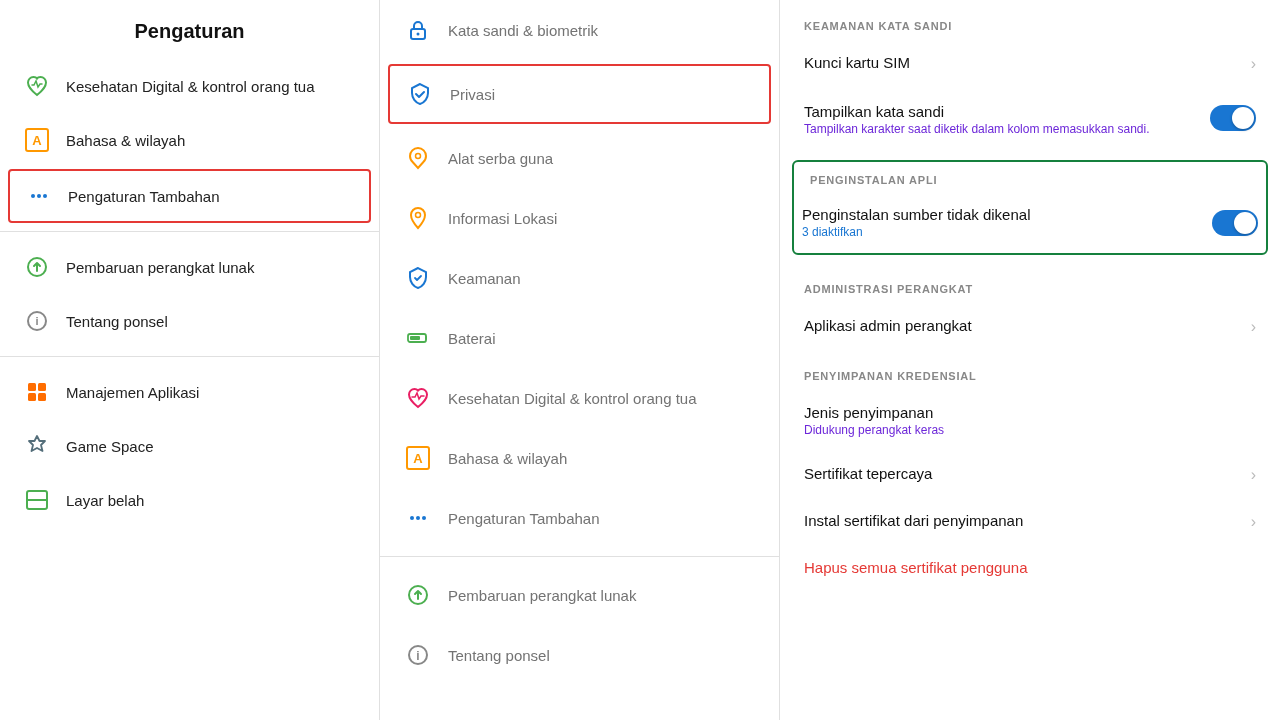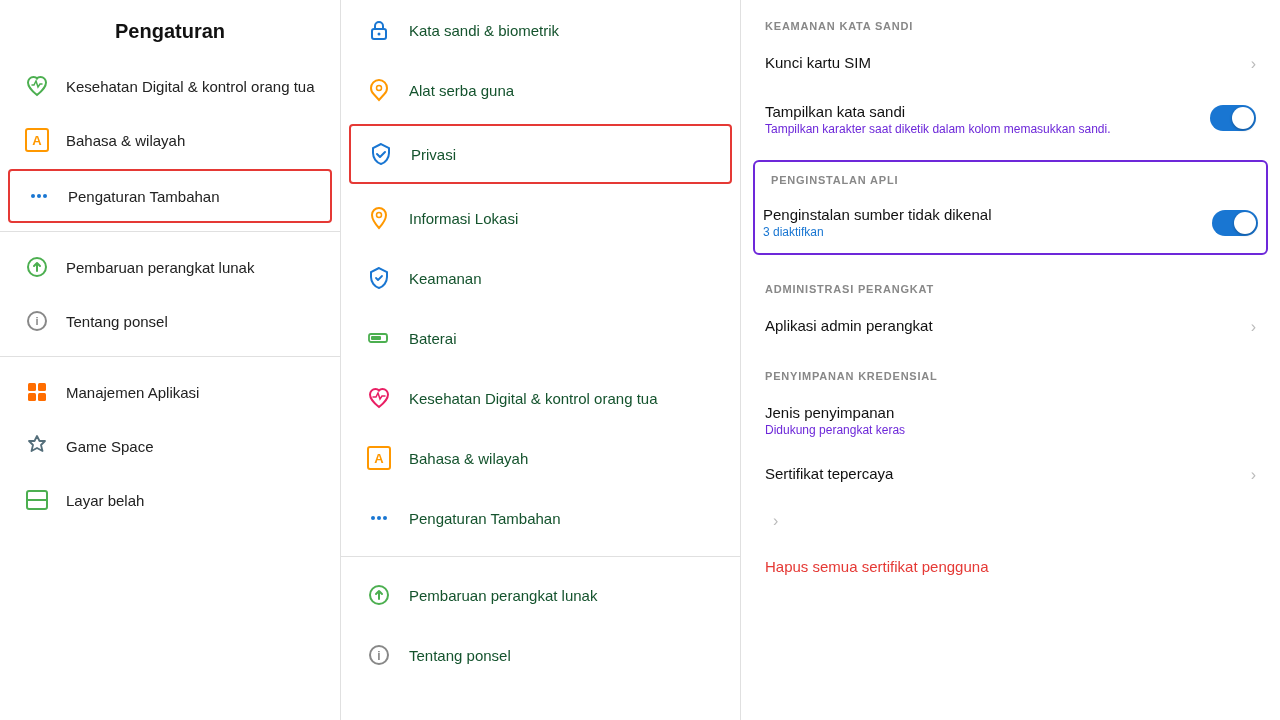--- a/index.html
+++ b/index.html
@@ -7,21 +7,21 @@
       font-family: 'Segoe UI', Arial, sans-serif;
       display: flex;
       height: 720px;
       width: 1280px;
       overflow: hidden;
       background: #fff;
     }
 
     
     .left-panel {
-      width: 341px;
+      width: 380px;
       border-right: 1px solid #e0e0e0;
       overflow-y: auto;
       flex-shrink: 0;
     }
     .left-panel-title {
       text-align: center;
       font-size: 20px;
       font-weight: 700;
       padding: 20px 16px 16px;
       color: #111;
@@ -82,21 +82,21 @@
       width: 28px;
       height: 28px;
       display: flex;
       align-items: center;
       justify-content: center;
       font-size: 18px;
       flex-shrink: 0;
     }
     .mid-item .label {
       font-size: 15px;
-      color: #14532d;
+      color: #737373;
     }
 
     
     .right-panel {
       flex: 1;
       overflow-y: auto;
       padding: 0;
     }
     .section-header {
       font-size: 11px;
@@ -147,21 +147,21 @@
       border-radius: 50%;
       position: absolute;
       top: 2px;
       box-shadow: 0 1px 3px rgba(0,0,0,0.3);
       transition: left 0.2s;
     }
     .toggle.on .toggle-knob { left: 22px; }
 
     
     .section-box {
-      border: 2px solid #6d28d9;
+      border: 2px solid #15803d;
       border-radius: 6px;
       margin: 8px 12px;
       padding: 0;
       overflow: hidden;
     }
     .section-box .section-header {
       padding: 12px 16px 6px;
     }
     .section-box .right-item {
       padding: 14px 8px;
@@ -267,38 +267,38 @@
     <div class="icon">
       <svg width="26" height="26" viewBox="0 0 26 26" fill="none">
         <rect x="6" y="12" width="14" height="10" rx="2" stroke="#1976d2" stroke-width="2"></rect>
         <path d="M9 12V9a4 4 0 0 1 8 0v3" stroke="#1976d2" stroke-width="2" stroke-linecap="round"></path>
         <circle cx="13" cy="17" r="1.5" fill="#1976d2"></circle>
       </svg>
     </div>
     <span class="label">Kata sandi &amp; biometrik</span>
   </div>
 
+  <div class="mid-item selected">
+    <div class="icon">
+      <svg width="26" height="26" viewBox="0 0 26 26" fill="none">
+        <path d="M13 3L5 7v5c0 4.97 3.4 9.63 8 11 4.6-1.37 8-6.03 8-11V7L13 3z" stroke="#1976d2" stroke-width="2" fill="none"></path>
+        <path d="M9 13l3 3 5-5" stroke="#1976d2" stroke-width="2" stroke-linecap="round" stroke-linejoin="round"></path>
+      </svg>
+    </div>
+    <span class="label">Privasi</span>
+  </div>
+
   <div class="mid-item">
     <div class="icon">
       <svg width="26" height="26" viewBox="0 0 26 26" fill="none">
         <path d="M13 3C8.58 3 5 6.58 5 11c0 2.5 1.1 4.75 2.85 6.3L13 23l5.15-5.7C19.9 15.75 21 13.5 21 11c0-4.42-3.58-8-8-8z" stroke="#ff9800" stroke-width="2" fill="none"></path>
         <circle cx="13" cy="11" r="2.5" stroke="#ff9800" stroke-width="1.5" fill="none"></circle>
       </svg>
     </div>
     <span class="label">Alat serba guna</span>
-  </div>
-
-  <div class="mid-item selected">
-    <div class="icon">
-      <svg width="26" height="26" viewBox="0 0 26 26" fill="none">
-        <path d="M13 3L5 7v5c0 4.97 3.4 9.63 8 11 4.6-1.37 8-6.03 8-11V7L13 3z" stroke="#1976d2" stroke-width="2" fill="none"></path>
-        <path d="M9 13l3 3 5-5" stroke="#1976d2" stroke-width="2" stroke-linecap="round" stroke-linejoin="round"></path>
-      </svg>
-    </div>
-    <span class="label">Privasi</span>
   </div>
 
   <div class="mid-item">
     <div class="icon">
       <svg width="26" height="26" viewBox="0 0 26 26" fill="none">
         <path d="M13 3C9.13 3 6 6.13 6 10c0 5.25 7 13 7 13s7-7.75 7-13c0-3.87-3.13-7-7-7z" stroke="#ff9800" stroke-width="2" fill="none"></path>
         <circle cx="13" cy="10" r="2.5" stroke="#ff9800" stroke-width="1.5" fill="none"></circle>
       </svg>
     </div>
     <span class="label">Informasi Lokasi</span>
@@ -436,20 +436,23 @@
     </div>
 
     <div class="right-item">
       <div class="right-item-left">
         <div class="right-item-title">Sertifikat tepercaya</div>
       </div>
       <span class="chevron">›</span>
     </div>
 
     <div class="right-item">
+      <div class="right-item-left">
+        <div class="right-item-title">Instal sertifikat dari penyimpanan</div>
+      </div>
       <span class="chevron">›</span>
     </div>
 
     <div class="right-item">
       <div class="right-item-left">
         <div class="right-item-title" style="color:#e53935;">Hapus semua sertifikat pengguna</div>
       </div>
     </div>
   </div>
 

